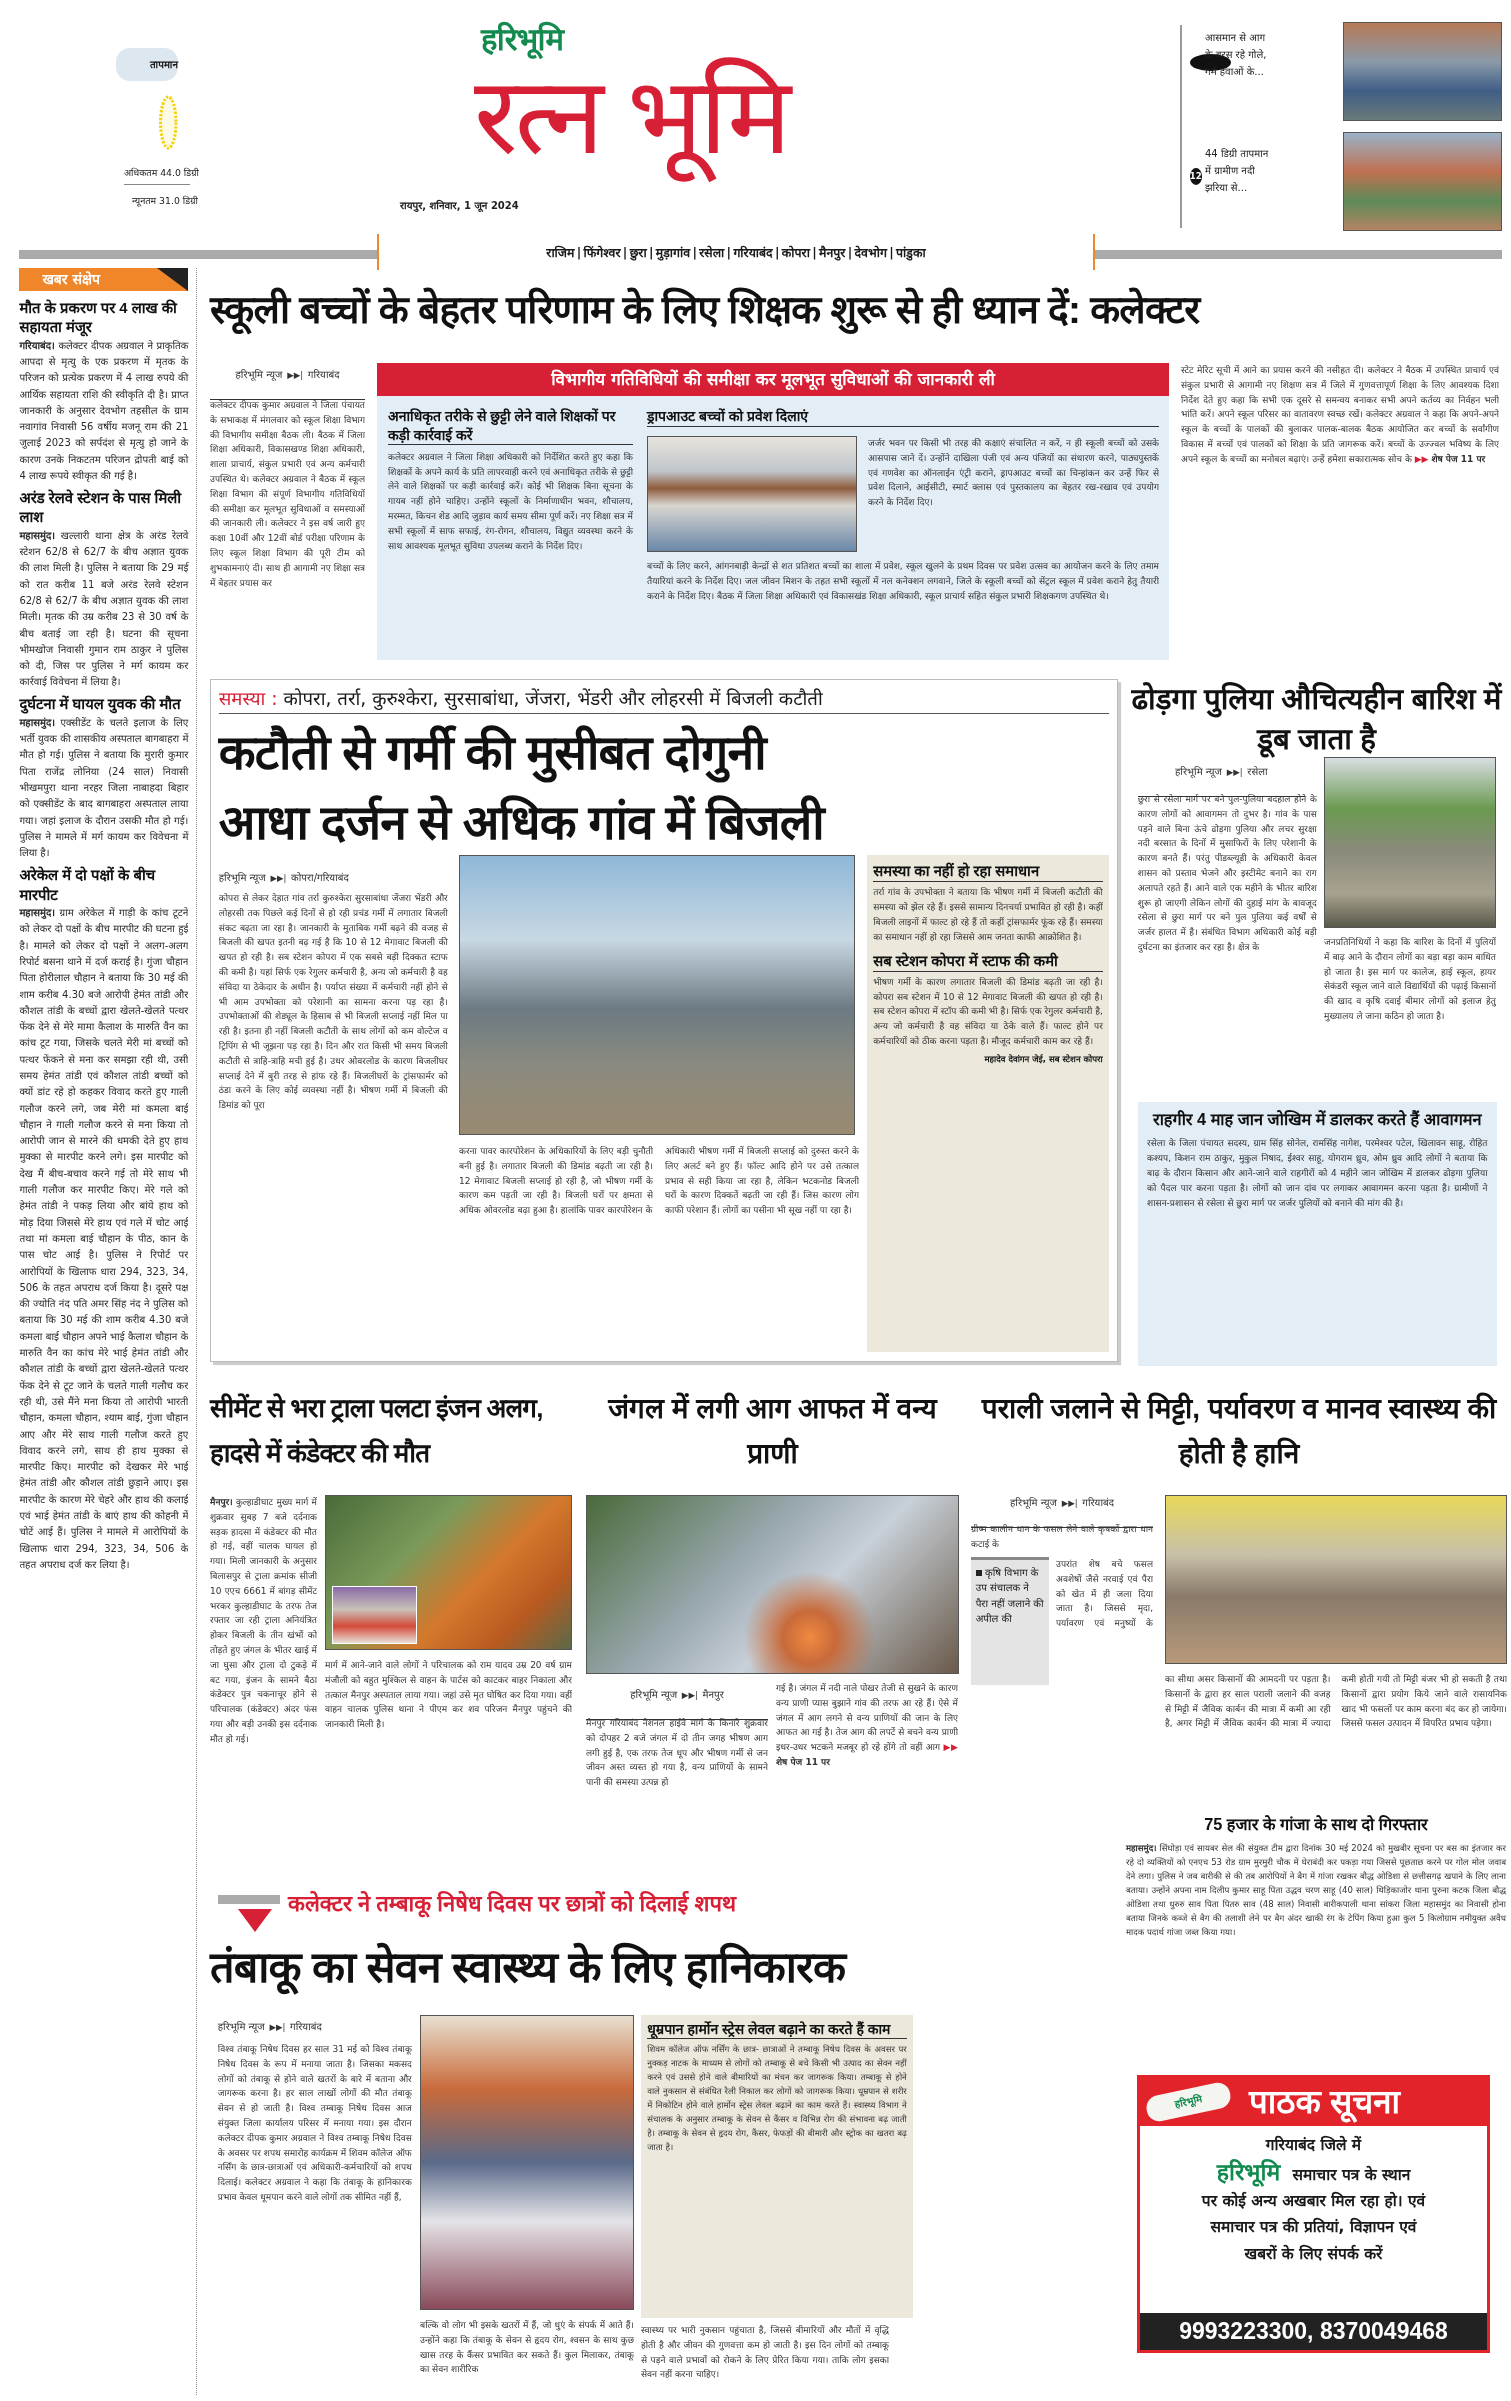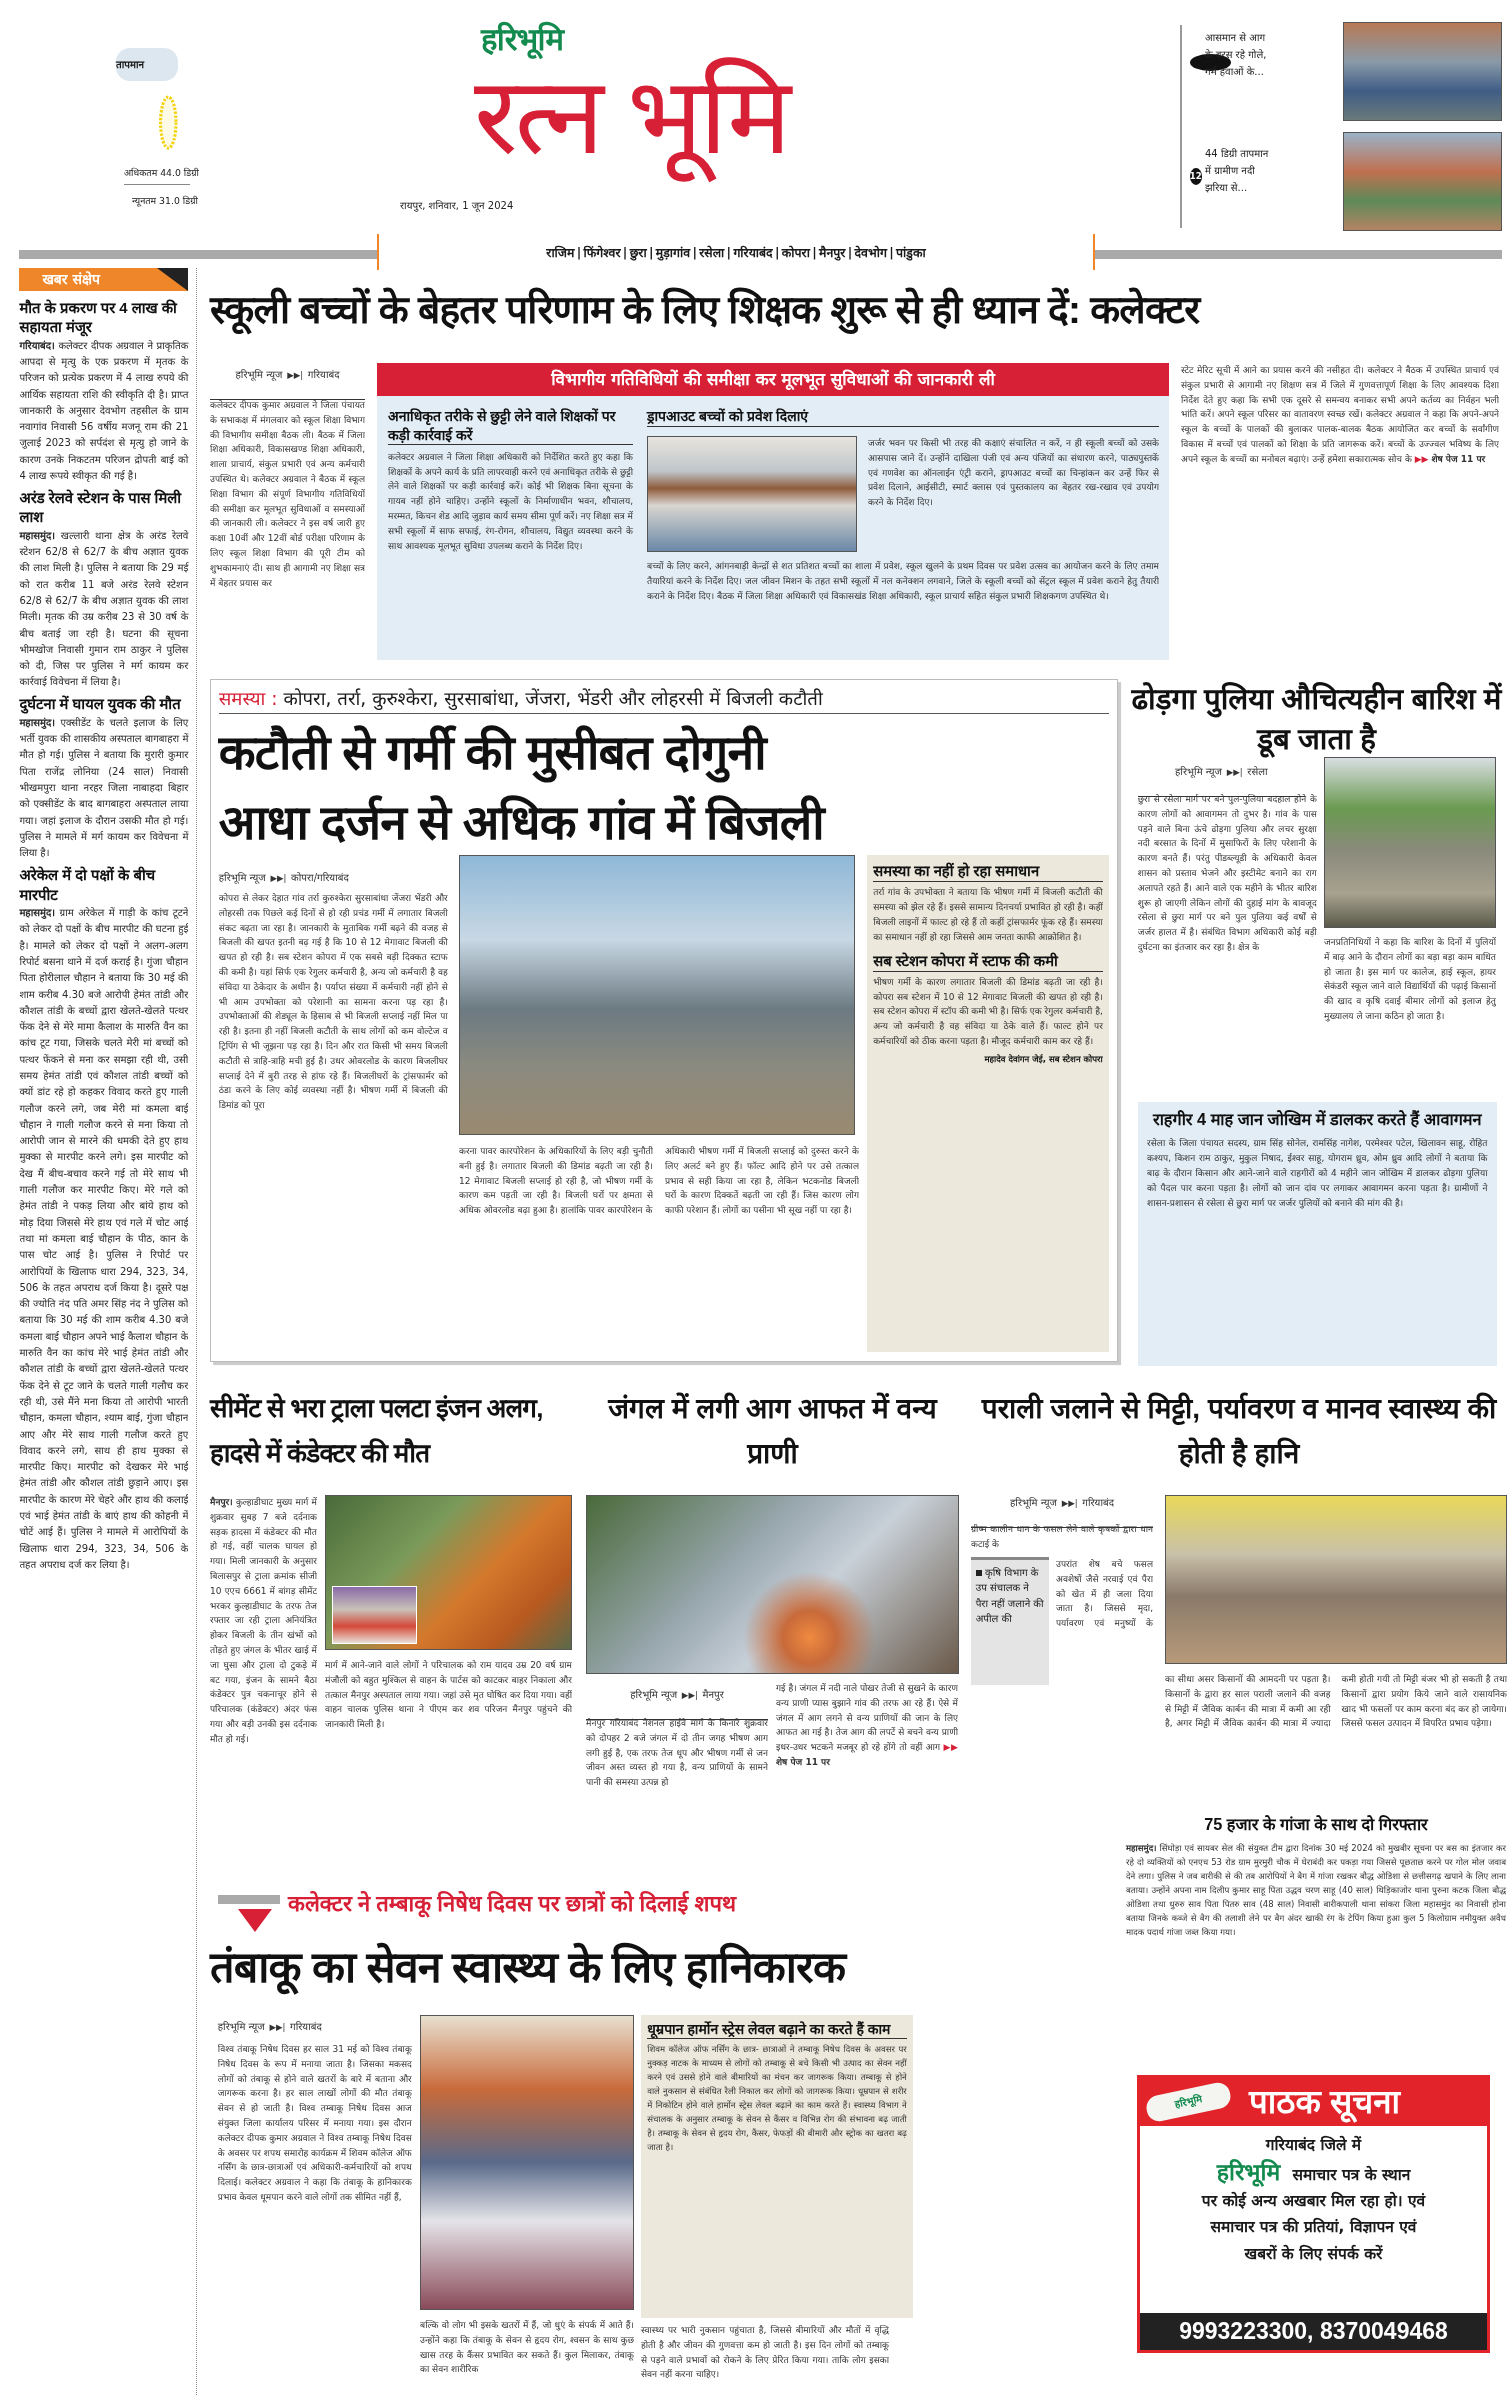--- a/index.html
+++ b/index.html
@@ -13,32 +13,32 @@
   .photo { background: linear-gradient(135deg, #7a8a6a, #5d6d4d 40%, #a89a80 70%, #6a7a8a); border: 0.8px solid #555; }
   .box-blue { background: #e3edf5; }
   .box-beige { background: #ece9dc; }
   .vline { border-left: 0.8px dotted #888; }
   .sub-u { font-family: "Liberation Sans", sans-serif; font-weight: bold; border-bottom: 1.6px solid #333; color: #111; }
 </style>
 </head>
 <body>
 
 <div class="abs" data-name="weather-widget" style="left:29.5px;top:48px;width:50px;height:155px;"></div>
-<div class="abs" data-name="weather-label" style="left:31px;top:48px;width:42px;height:33px;background:#dde7ef;border-radius:14px;text-align:left;line-height:33px;font-size:10px;font-weight:bold;">तापमान</div>
+<div class="abs" data-name="weather-label" style="left:31px;top:48px;width:42px;height:33px;background:#dde7ef;border-radius:14px;text-align:right;line-height:33px;font-size:10px;font-weight:bold;">तापमान</div>
 <div class="abs" data-name="sun-icon" style="left:43px;top:95px;width:15.5px;height:54px;">
   <svg width="18.6" height="59" viewBox="0 0 24 76">
       <ellipse cx="12" cy="38" rx="10" ry="33" fill="#fdfbe6" stroke="#f4d20e" stroke-width="4" stroke-dasharray="3 2"></ellipse>
     </svg>
 </div>
 <div class="abs" data-name="weather-max" style="left:31px;top:165px;width:47px;font-size:8.5px;white-space:nowrap;border-bottom:1.6px solid #888;padding-bottom:4.7px;">अधिकतम 44.0 डिग्री</div>
 <div class="abs" data-name="weather-min" style="left:34px;top:191px;font-size:8.5px;white-space:nowrap;">न्यूनतम 31.0 डिग्री</div>
 
 <div class="abs" data-name="group-logo" style="left:124px;top:17px;font-family:'Liberation Sans',sans-serif;font-weight:bold;font-size:31px;color:#138b4f;letter-spacing:-0.8px;">हरिभूमि</div>
 <div class="abs" data-name="newspaper-title" style="left:123px;top:54px;font-family:'Liberation Sans',sans-serif;font-size:107px;line-height:116px;color:#d71f35;letter-spacing:-3.1px;">रत्न भूमि</div>
-<div class="abs" data-name="dateline" style="left:106px;top:198px;font-size:10px;color:#222;">रायपुर, शनिवार, 1 जून 2024</div>
+<div class="abs" data-name="dateline" style="left:106px;top:198px;font-size:10px;color:#222;font-weight:bold;">रायपुर, शनिवार, 1 जून 2024</div>
 
 <div class="abs" data-name="teaser-divider" style="left:314px;top:25px;width:1.6px;height:203px;background:#999;"></div>
 <div class="abs" data-name="teaser-11" style="left:318px;top:23px;width:93px;height:101px;">
   <div style="position:absolute;left:1.6px;top:31px;width:12.4px;height:17px;border-radius:50%;background:#111;color:#fff;font-size:8.5px;font-weight:bold;text-align:left;line-height:17px;padding-left:41px;" data-name="page-number-badge">11</div>
   <div style="position:absolute;left:17px;top:6.2px;width:47px;font-size:9.3px;line-height:14px;color:#222;" data-name="teaser-text">आसमान से आग के बरस रहे गोले, गर्म हवाओं के...</div>
 </div>
 <div class="abs photo" data-name="teaser-photo-heat" style="left:359px;top:22px;width:43px;height:99px;background:linear-gradient(180deg,#b77a56,#8a9aa8 40%,#3f5d86 70%,#6a7a7a);"></div>
 <div class="abs" data-name="teaser-12" style="left:318px;top:128px;width:93px;height:101px;">
   <div style="position:absolute;left:1.6px;top:40px;width:12.4px;height:17px;border-radius:50%;background:#111;color:#fff;font-size:8.5px;font-weight:bold;text-align:center;line-height:17px;" data-name="page-number-badge">12</div>
   <div style="position:absolute;left:17px;top:17px;width:47px;font-size:9.3px;line-height:14px;color:#222;" data-name="teaser-text">44 डिग्री तापमान में ग्रामीण नदी झरिया से...</div>

